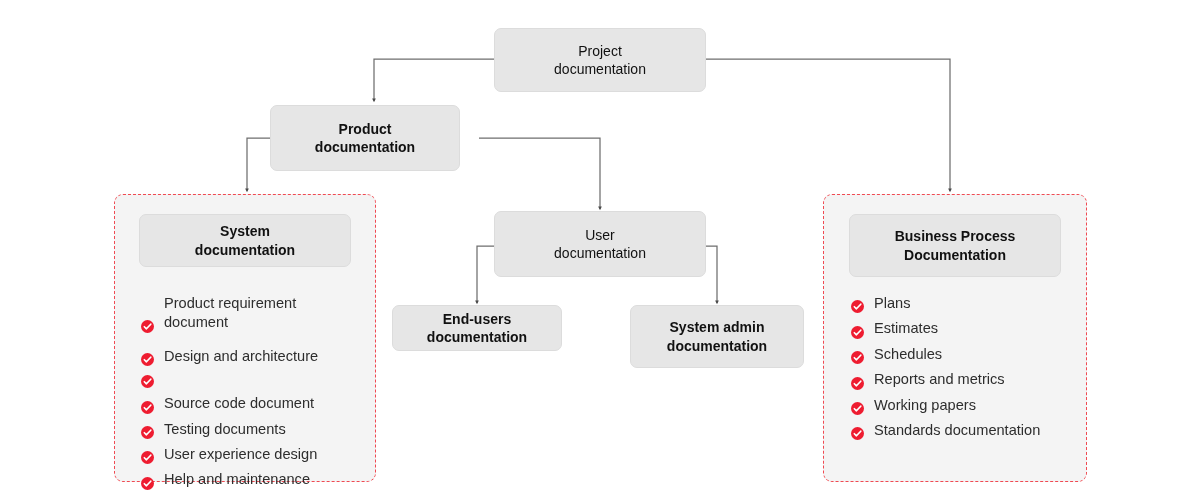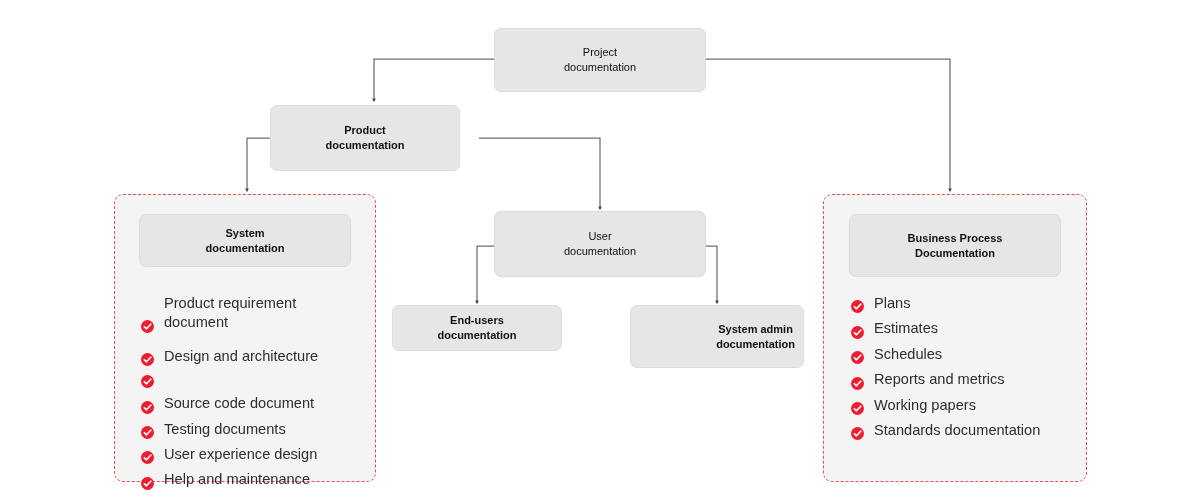--- a/index.html
+++ b/index.html
@@ -41,21 +41,21 @@
     position: absolute;
     box-sizing: border-box;
     background: #e6e6e6;
     border: 1px solid #dcdcdc;
     border-radius: 7px;
     display: flex;
     align-items: center;
     justify-content: center;
     text-align: center;
     color: #111111;
-    font-size: 11px;
+    font-size: 14px;
     line-height: 1.32;
     padding: 4px 8px;
   }
   .node.bold { font-weight: bold; }
   .node .label { display: block; white-space: pre-line; }
 
   
   .bullet-list {
     position: absolute;
     box-sizing: border-box;
@@ -128,21 +128,21 @@
   <div class="node" style="left:494px; top:211px; width:212px; height:66px;">
     <span class="label">User
 documentation</span>
   </div>
 
   <div class="node bold" style="left:392px; top:305px; width:170px; height:46px;">
     <span class="label">End-users
 documentation</span>
   </div>
 
-  <div class="node bold" style="left:630px; top:305px; width:174px; height:63px;justify-content:flex-end;">
+  <div class="node bold" style="left:630px; top:305px; width:174px; height:63px;">
     <span class="label">System admin
 documentation</span>
   </div>
 
   <div class="node bold" style="left:849px; top:214px; width:212px; height:63px;">
     <span class="label">Business Process
 Documentation</span>
   </div>
 
   <div class="bullet-list" style="left:141px; top:294px; width:222px;">

